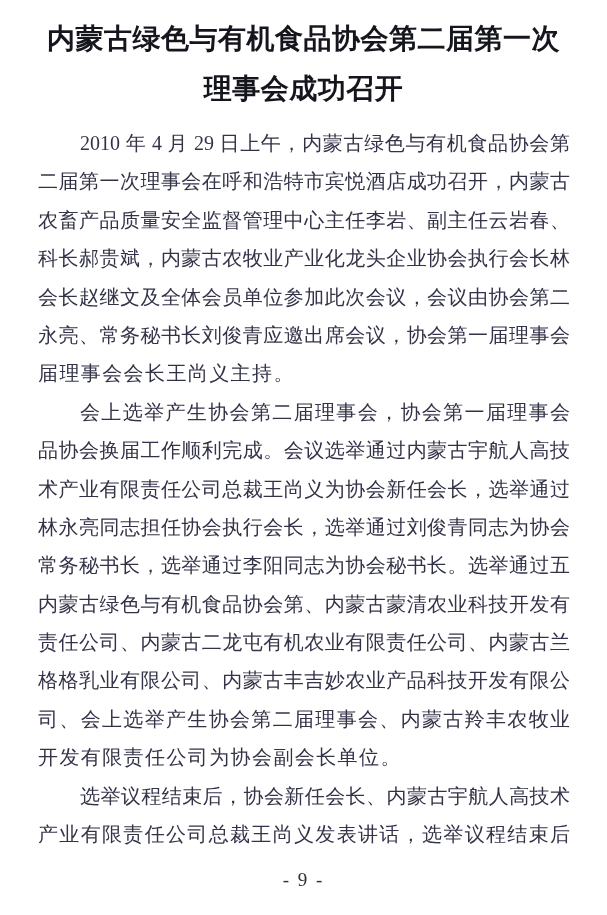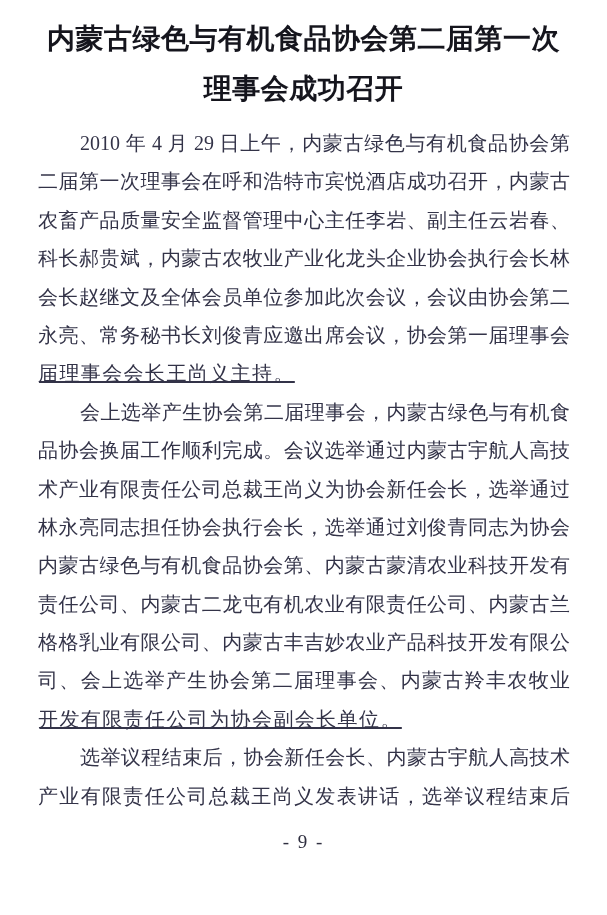--- a/index.html
+++ b/index.html
@@ -36,21 +36,20 @@
     overflow: hidden;
   }
   .line.j {
     text-align: justify;
     text-align-last: justify;
   }
   .line.left {
     text-align: left;
     text-align-last: left;
     letter-spacing: 1.4px;
-    text-decoration: underline;
   }
   .line.indent { text-indent: 42px; }
   .page-number {
     margin-top: 16px;
     text-align: center;
     font-size: 19px;
     letter-spacing: 2px;
     color: #2f2f40;
   }
 </style>
@@ -67,24 +66,25 @@
       <div>
         <div class="line j indent">2010 年 4 月 29 日上午，内蒙古绿色与有机食品协会第</div>
         <div class="line j">二届第一次理事会在呼和浩特市宾悦酒店成功召开，内蒙古</div>
         <div class="line j">农畜产品质量安全监督管理中心主任李岩、副主任云岩春、</div>
         <div class="line j">科长郝贵斌，内蒙古农牧业产业化龙头企业协会执行会长林</div>
         <div class="line j">会长赵继文及全体会员单位参加此次会议，会议由协会第二</div>
         <div class="line j">永亮、常务秘书长刘俊青应邀出席会议，协会第一届理事会</div>
         <div class="line left">届理事会会长王尚义主持。</div>
       </div>
       <div>
-        <div class="line j indent">会上选举产生协会第二届理事会，内蒙古绿色与有机食</div>
+        <div class="line j indent">会上选举产生协会第二届理事会，协会第一届理事会</div>
         <div class="line j">品协会换届工作顺利完成。会议选举通过内蒙古宇航人高技</div>
         <div class="line j">术产业有限责任公司总裁王尚义为协会新任会长，选举通过</div>
         <div class="line j">林永亮同志担任协会执行会长，选举通过刘俊青同志为协会</div>
+        <div class="line j">常务秘书长，选举通过李阳同志为协会秘书长。选举通过五</div>
         <div class="line j">内蒙古绿色与有机食品协会第、内蒙古蒙清农业科技开发有限</div>
         <div class="line j">责任公司、内蒙古二龙屯有机农业有限责任公司、内蒙古兰</div>
         <div class="line j">格格乳业有限公司、内蒙古丰吉妙农业产品科技开发有限公</div>
         <div class="line j">司、会上选举产生协会第二届理事会、内蒙古羚丰农牧业</div>
         <div class="line left">开发有限责任公司为协会副会长单位。</div>
       </div>
       <div>
         <div class="line j indent">选举议程结束后，协会新任会长、内蒙古宇航人高技术</div>
         <div class="line j">产业有限责任公司总裁王尚义发表讲话，选举议程结束后</div>
       </div>

